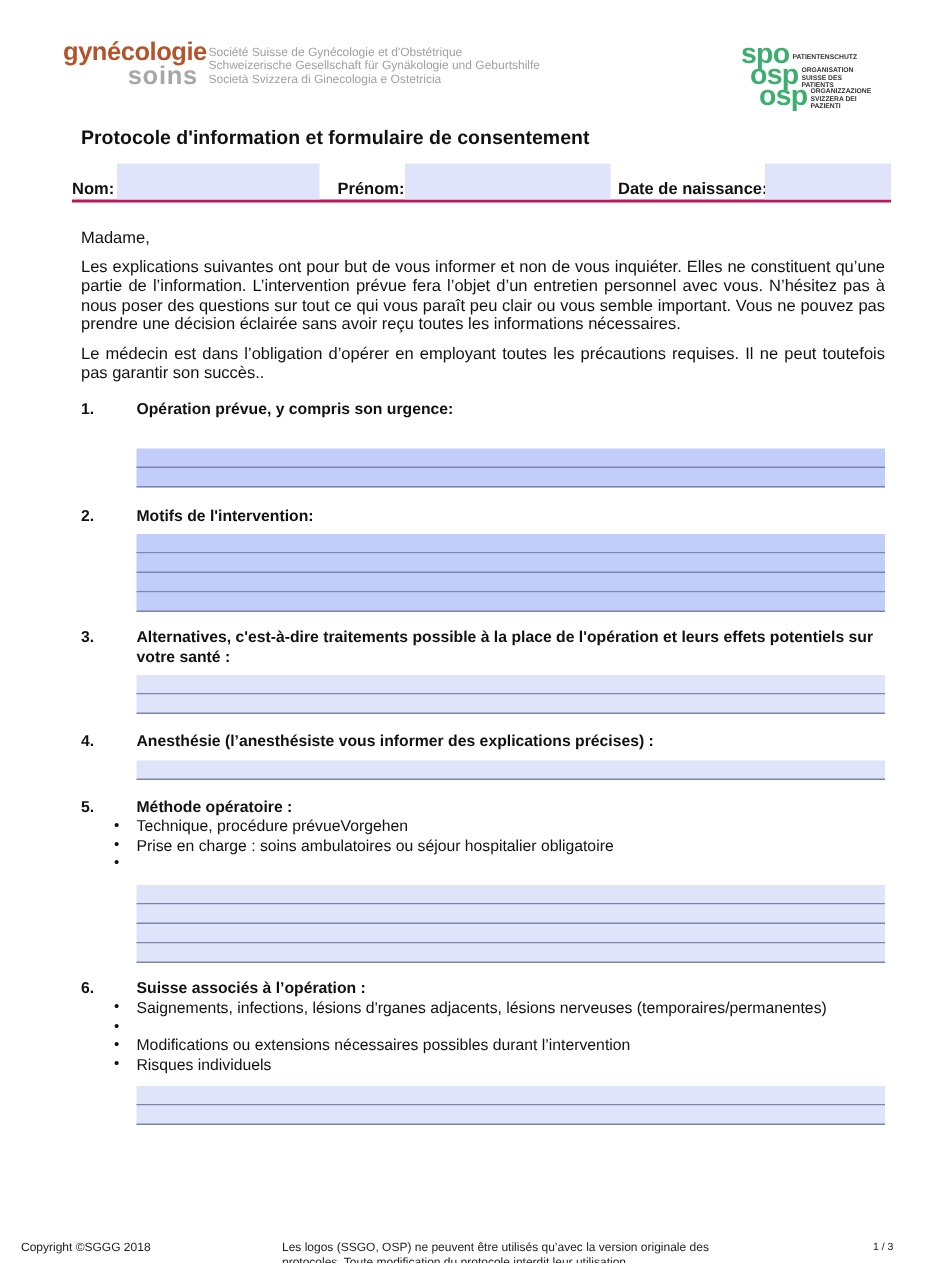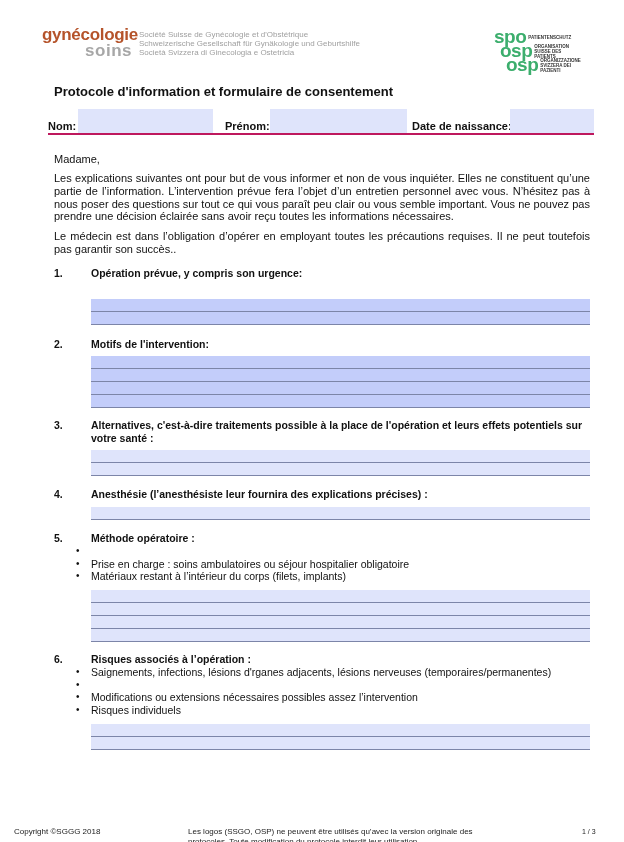--- a/index.html
+++ b/index.html
@@ -94,60 +94,60 @@
 </div>
 
 <div class="abs sec-num" style="top:419px">3.</div>
 <div class="abs sec-title" style="top:419px">Alternatives, c'est-à-dire traitements possible à la place de l'opération et leurs effets potentiels sur votre santé :</div>
 <div class="abs lines light" style="top:450px">
   <div class="line"></div>
   <div class="line"></div>
 </div>
 
 <div class="abs sec-num" style="top:488px">4.</div>
-<div class="abs sec-title" style="top:488px">Anesthésie (l’anesthésiste leur fournira des explications précises) :</div>
+<div class="abs sec-title" style="top:488px">Anesthésie (l’anesthésiste vous informer des explications précises) :</div>
 <div class="abs lines light" style="top:507px">
   <div class="line"></div>
 </div>
 
 <div class="abs sec-num" style="top:532px">5.</div>
 <div class="abs sec-title" style="top:532px">Méthode opératoire :</div>
 <div class="abs bul" style="top:545px">
   <div class="item">
       <span class="dot">•</span>
+      <span>Technique, procédure prévueVorgehen</span>
     </div>
   <div class="item">
       <span class="dot">•</span>
       <span>Prise en charge : soins ambulatoires ou séjour hospitalier obligatoire</span>
     </div>
   <div class="item">
       <span class="dot">•</span>
-      <span>Matériaux restant à l’intérieur du corps (filets, implants)</span>
     </div>
 </div>
 <div class="abs lines light" style="top:590px">
   <div class="line"></div>
   <div class="line"></div>
   <div class="line"></div>
   <div class="line"></div>
 </div>
 
 <div class="abs sec-num" style="top:653px">6.</div>
-<div class="abs sec-title" style="top:653px">Risques associés à l’opération :</div>
+<div class="abs sec-title" style="top:653px">Suisse associés à l’opération :</div>
 <div class="abs bul" style="top:666px">
   <div class="item">
       <span class="dot">•</span>
       <span>Saignements, infections, lésions d'rganes adjacents, lésions nerveuses (temporaires/permanentes)</span>
     </div>
   <div class="item">
       <span class="dot">•</span>
     </div>
   <div class="item">
       <span class="dot">•</span>
-      <span>Modifications ou extensions nécessaires possibles assez l’intervention</span>
+      <span>Modifications ou extensions nécessaires possibles durant l’intervention</span>
     </div>
   <div class="item">
       <span class="dot">•</span>
       <span>Risques individuels</span>
     </div>
 </div>
 <div class="abs lines light" style="top:724px">
   <div class="line"></div>
   <div class="line"></div>
 </div>

